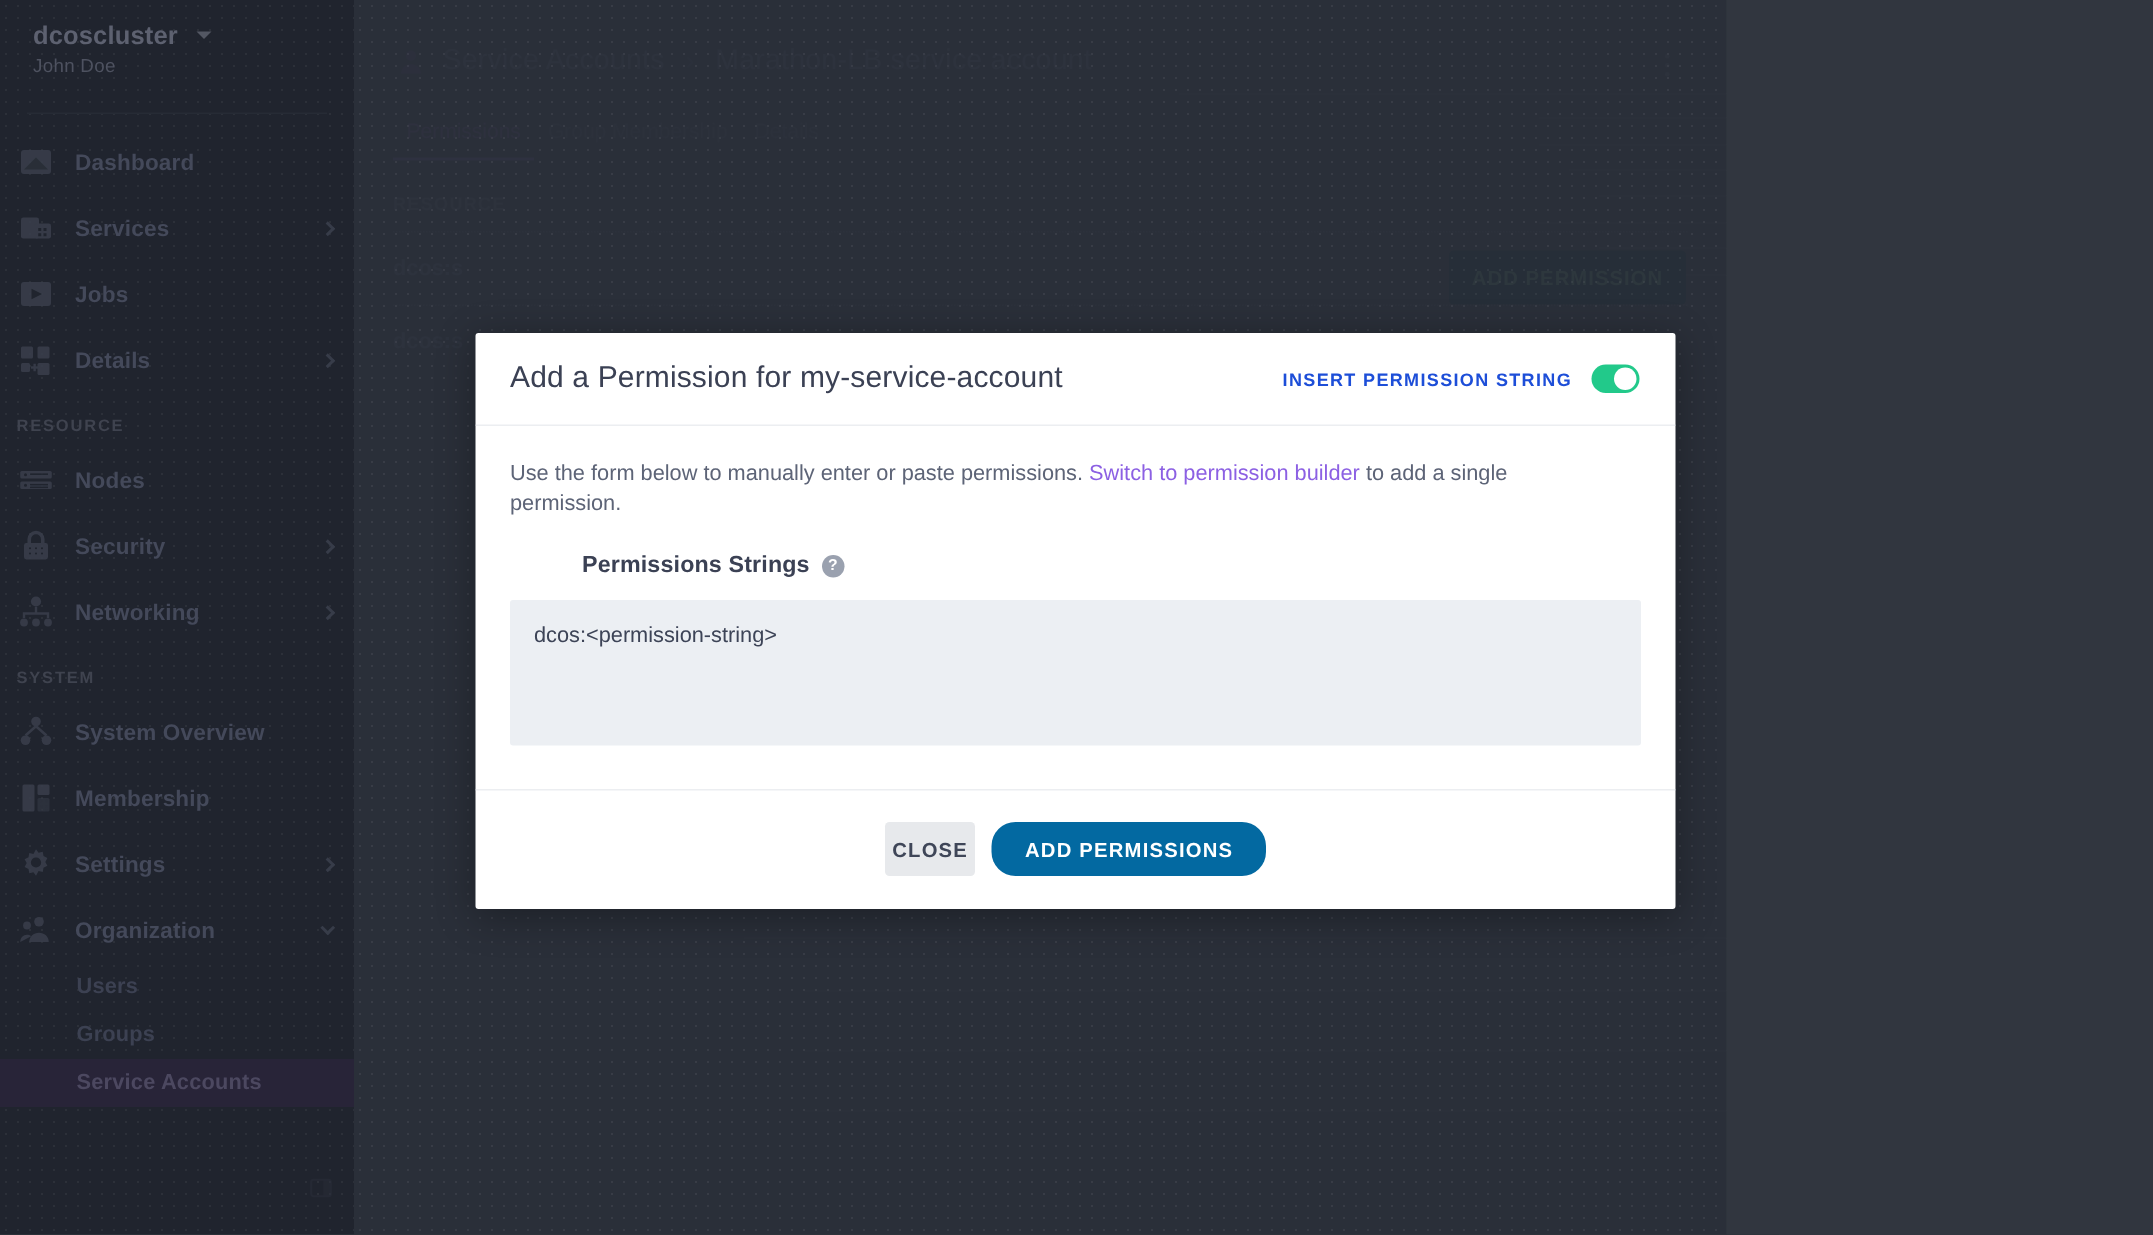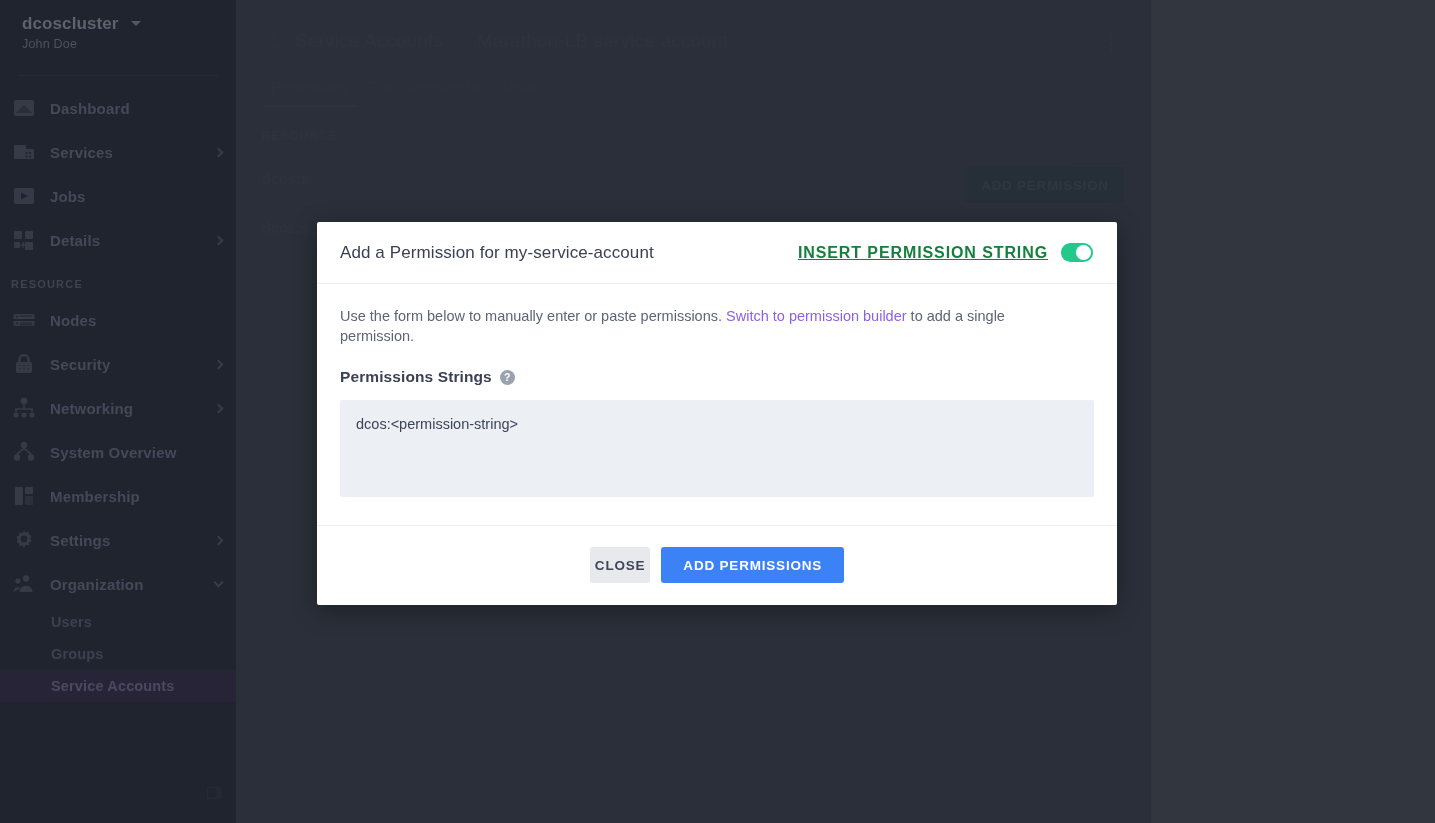--- a/index.html
+++ b/index.html
@@ -190,45 +190,45 @@
     z-index: 12;
     overflow: hidden;
   }
 
   #modal-header {
     height: 62px; padding: 0 24px 0 23px;
     display: flex; align-items: center; justify-content: space-between;
     border-bottom: 1px solid #eceef1;
   }
   #modal-title {
-    font-size: 17px; color: #3b4154; letter-spacing: .1px;
+    font-size: 20px; color: #3b4154; letter-spacing: .1px;
   }
   #header-toggle-wrap { display: flex; align-items: center; gap: 13px; }
   #toggle-label {
-    font-size: 16px; font-weight: 700; letter-spacing: .9px; color: #15803d; text-decoration: underline;
+    font-size: 12px; font-weight: 700; letter-spacing: .9px; color: #1d4ed8;
   }
   #toggle {
     width: 32px; height: 19px; border-radius: 10px;
     background: #22c98a; position: relative; cursor: pointer; flex: 0 0 32px;
   }
   #toggle .knob {
     position: absolute; top: 2px; left: 15px;
     width: 15px; height: 15px; border-radius: 50%;
     background: #ffffff;
   }
 
   #modal-body { padding: 22px 23px 24px 23px; }
   #intro {
     font-size: 14.5px; line-height: 20px; color: #5d6477;
     max-width: 700px; margin-bottom: 22px;
   }
   #intro a { color: #8c60e3; cursor: pointer; }
 
   #field-label-row { display: flex; align-items: center; gap: 8px; margin-bottom: 14px; }
-  #field-label { font-size: 15.5px; font-weight: 700; color: #3b4154; letter-spacing: .1px; }
+  #field-label { font-size: 15.5px; font-weight: 700; color: #3b4154; letter-spacing: .1px; margin-left: 48px; }
   #help-ico {
     width: 15px; height: 15px; border-radius: 50%; background: #9aa1af;
     color: #fff; font-size: 10.5px; font-weight: 700;
     display: flex; align-items: center; justify-content: center;
     cursor: pointer; line-height: 1;
   }
 
   #perm-textarea {
     width: 100%; height: 97px;
     background: #eceff3; border: none; border-radius: 2px;
@@ -244,21 +244,21 @@
     padding: 21px 0 22px 0;
     display: flex; align-items: center; justify-content: center; gap: 11px;
   }
   .btn {
     height: 36px; border-radius: 3px; border: none;
     font-family: "Liberation Sans", sans-serif;
     font-size: 13.5px; font-weight: 700; letter-spacing: .8px;
     cursor: pointer; display: flex; align-items: center; justify-content: center;
   }
   #close-button { background: #e7e9ec; color: #3f4658; padding: 0 5px; }
-  #add-permissions-button { background: #3b82f6; color: #ffffff; padding: 0 22px; }
+  #add-permissions-button { background: #0369a1; color: #ffffff; padding: 0 22px; border-radius: 16px; }
 </style>
 </head>
 <body>
 
 <div id="app">
 
   <aside id="sidebar" class="dotted">
 
     <div class="cluster-block">
       <span class="cluster-name">dcoscluster</span>
@@ -340,20 +340,21 @@
           <svg class="nav-ico" viewBox="0 0 26 26">
             <circle cx="13" cy="6" r="3.4" fill="#3a3f4c"></circle>
             <circle cx="5" cy="20" r="2.6" fill="#3a3f4c"></circle>
             <circle cx="13" cy="20" r="2.6" fill="#3a3f4c"></circle>
             <circle cx="21" cy="20" r="2.6" fill="#3a3f4c"></circle>
             <path d="M13 9.5 V14 M5 17 V14 H21 V17" stroke="#3a3f4c" stroke-width="1.6" fill="none"></path>
           </svg>
           <span class="nav-label">Networking</span>
           <span class="nav-arrow"></span>
         </div>
+        <div class="nav-section">SYSTEM</div>
         <div class="nav-item">
           <svg class="nav-ico" viewBox="0 0 26 26">
             <circle cx="13" cy="6" r="3.2" fill="#3a3f4c"></circle>
             <circle cx="6" cy="18.5" r="3.2" fill="#3a3f4c"></circle>
             <circle cx="20" cy="18.5" r="3.2" fill="#3a3f4c"></circle>
             <path d="M13 9.2 L6 15.3 M13 9.2 L20 15.3" stroke="#3a3f4c" stroke-width="1.7"></path>
           </svg>
           <span class="nav-label">System Overview</span>
         </div>
         <div class="nav-item">

